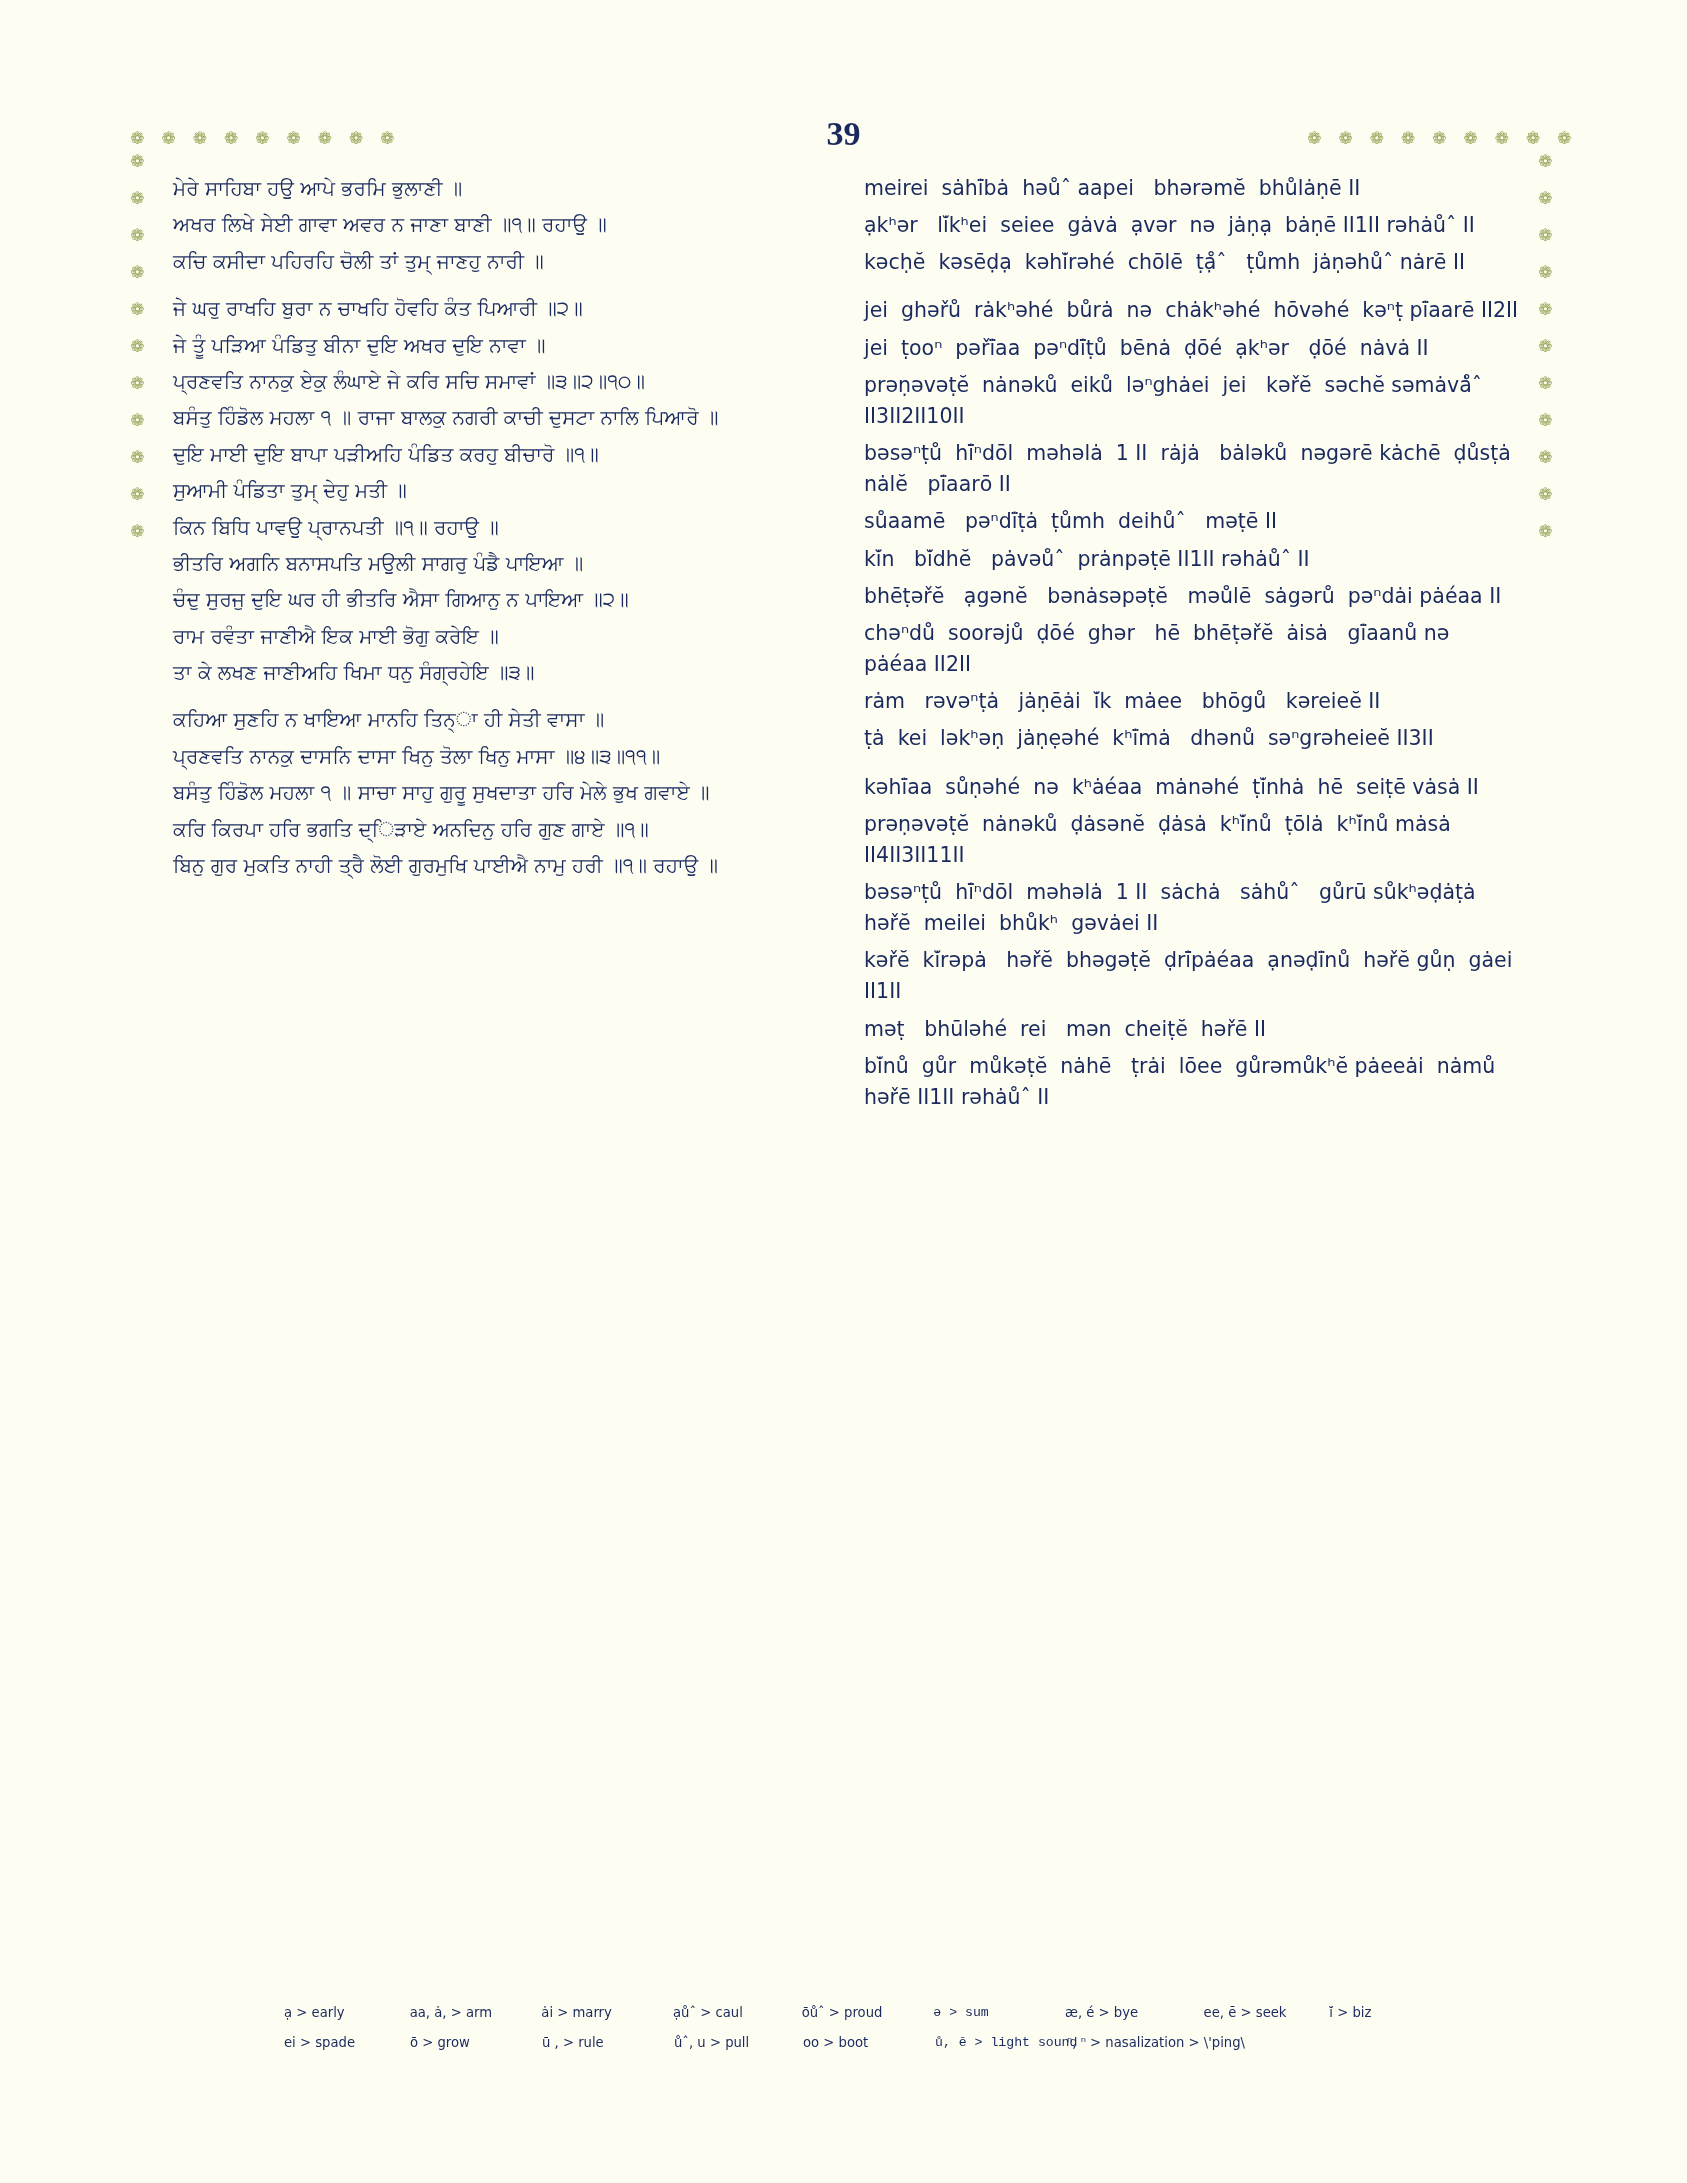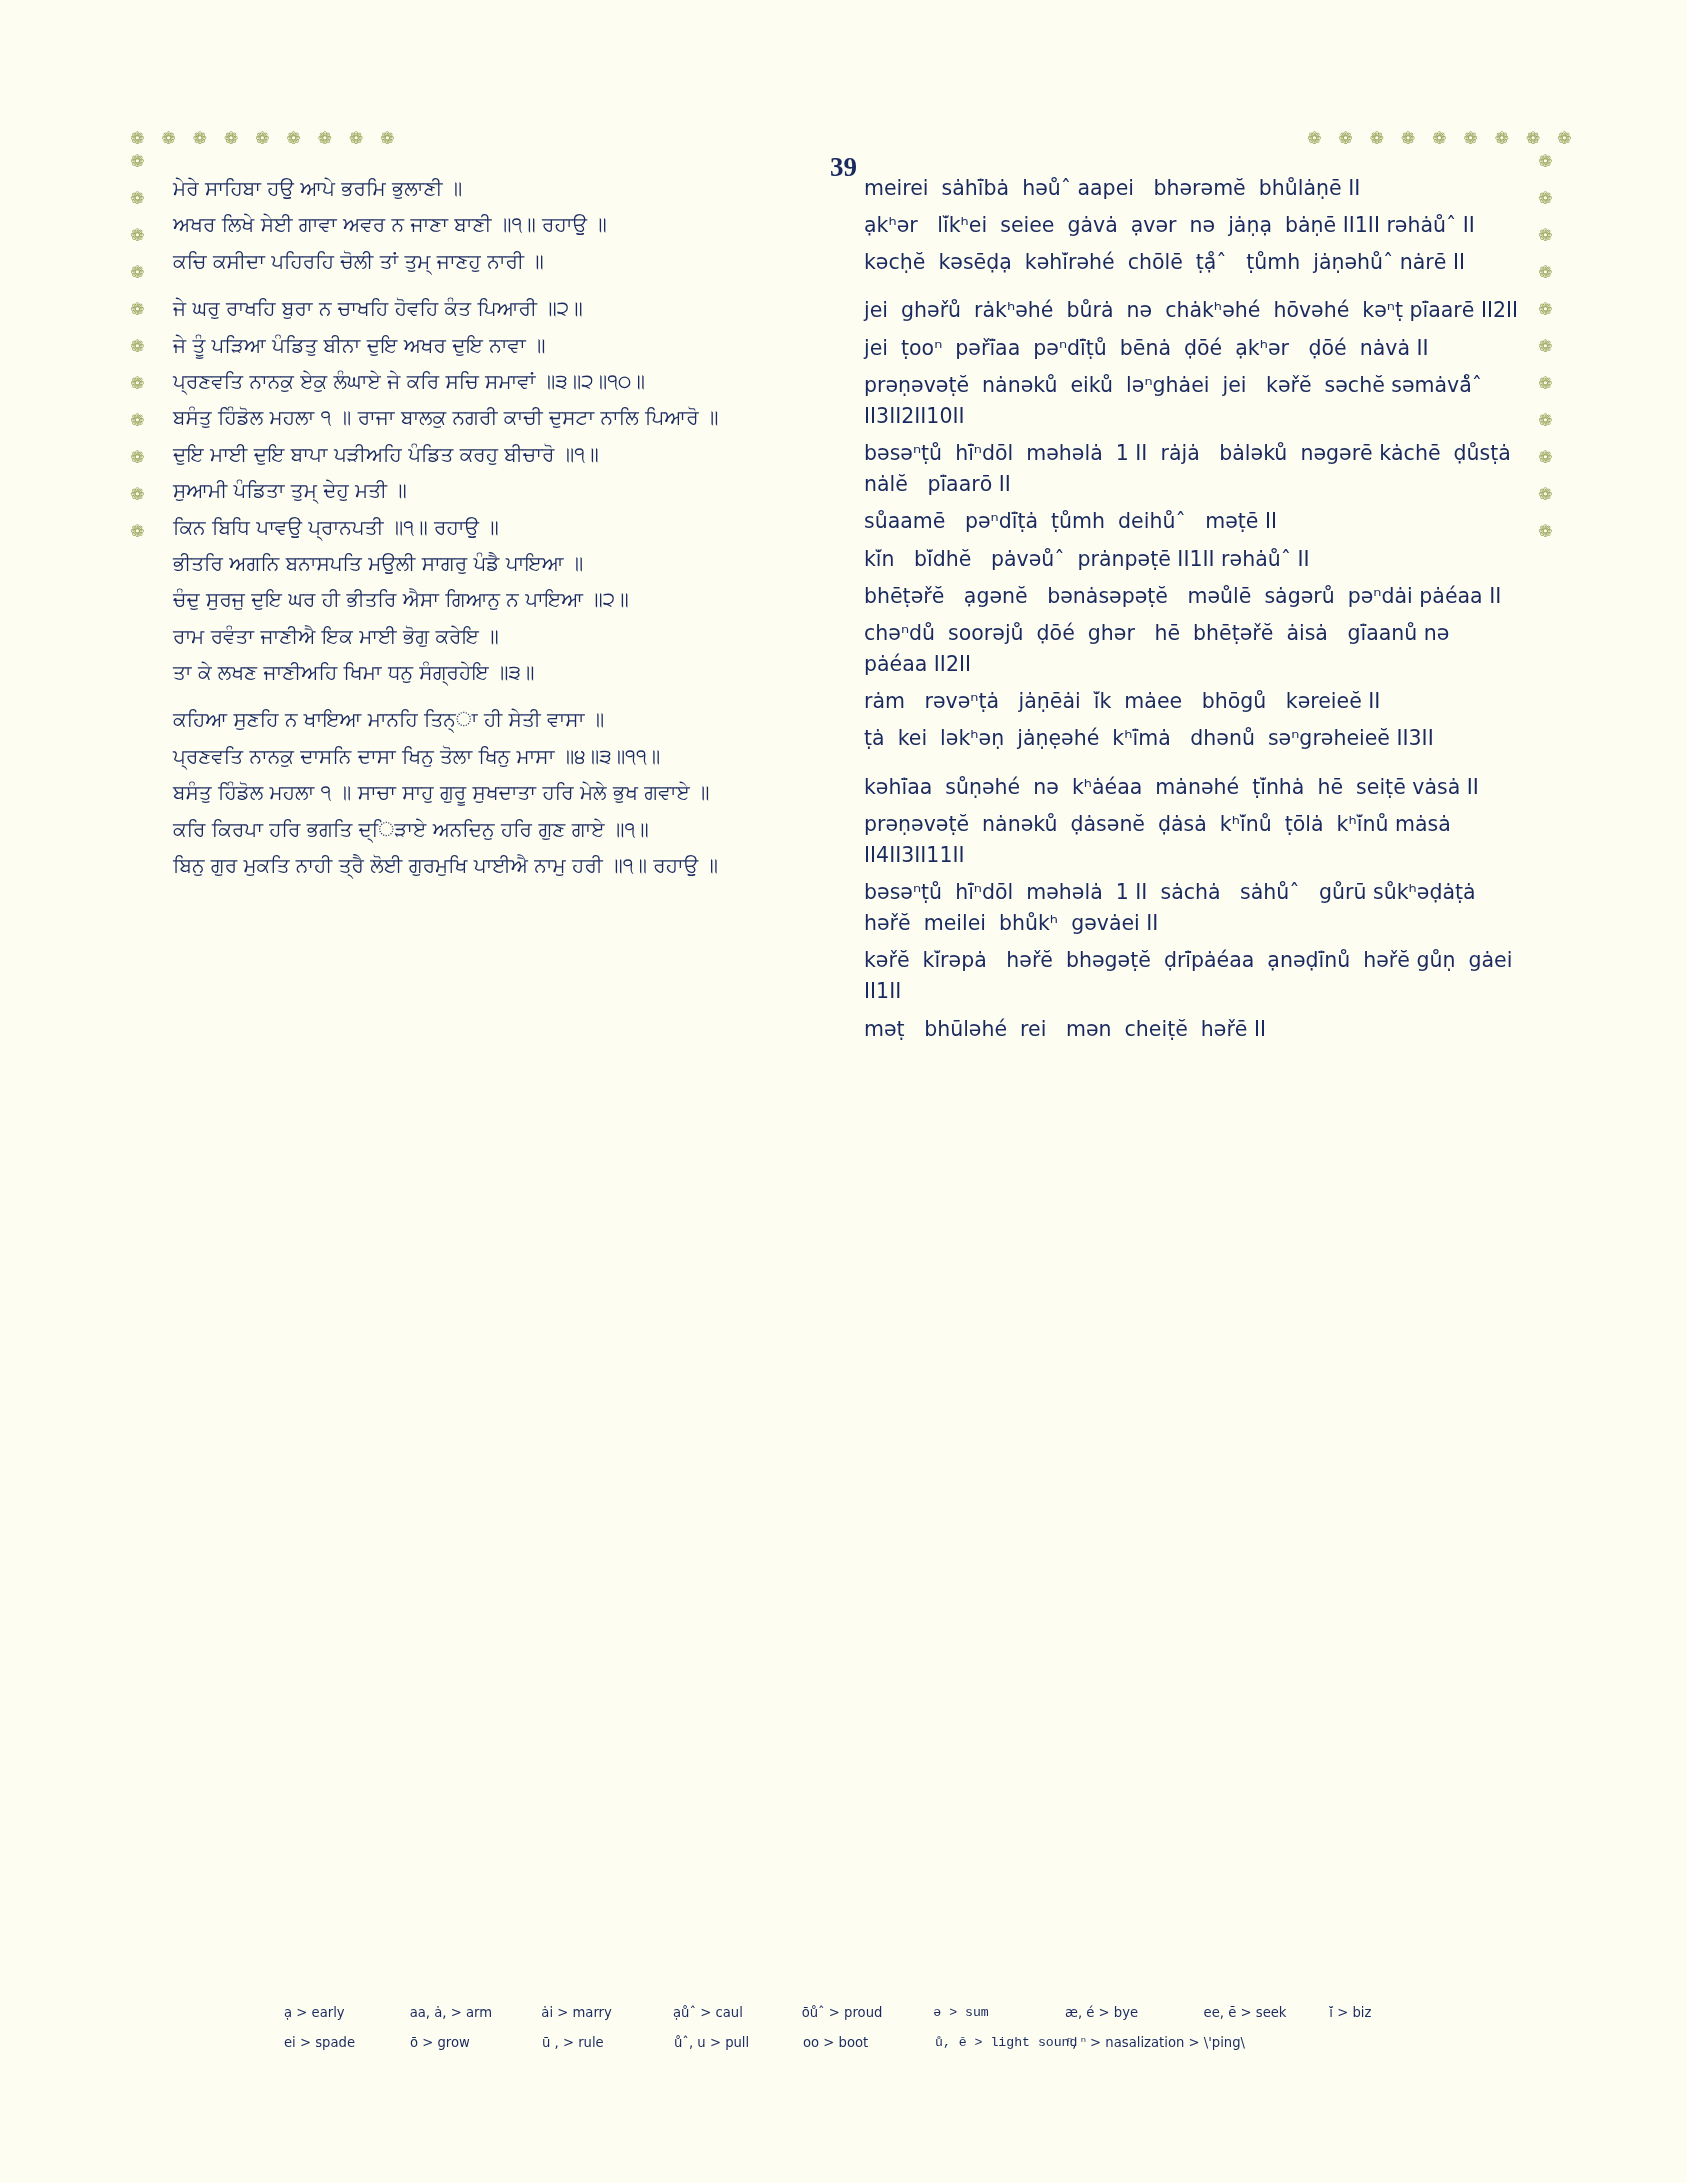--- a/index.html
+++ b/index.html
@@ -47,25 +47,24 @@
   .left-col { left: 130px; }
   .right-col { left: 1538px; }
 
   
   .page-number {
     position: absolute;
     top: 115px;
     left: 0;
     width: 1687px;
     text-align: center;
-    font-size: 27px;
+    font-size: 34px;
     font-weight: bold;
     color: #1a2a5e;
     font-family: "Liberation Serif", serif;
-    margin-top: 37px;
   }
 
   
   .content {
     position: absolute;
     top: 173px;
     left: 173px;
     width: 1350px;
     display: flex;
     gap: 33px;
@@ -210,20 +209,21 @@
         <p class="line">ki̇̆n   bi̇̆dhĕ   pȧvəůˆ  prȧnpəṭē II1II rəhȧůˆ II</p>
         <p class="line">bhēṭəřĕ   ạgənĕ   bənȧsəpəṭĕ   məůlē  sȧgərů  pəⁿdȧi pȧéaa II</p>
         <p class="line">chəⁿdů  soorəjů  ḍōé  ghər   hē  bhēṭəřĕ  ȧisȧ   gi̇̈aanů nə  pȧéaa II2II</p>
         <p class="line">rȧm   rəvəⁿṭȧ   jȧṇēȧi  i̇̆k  mȧee   bhōgů   kəreieĕ II</p>
         <p class="line">ṭȧ  kei  ləkʰəṇ  jȧṇẹəhé  kʰi̇̈mȧ   dhənů  səⁿgrəheieĕ II3II</p>
         <p class="line gap">kəhi̇̈aa  sůṇəhé  nə  kʰȧéaa  mȧnəhé  ṭi̇̆nhȧ  hē  seiṭē vȧsȧ II</p>
         <p class="line">prəṇəvəṭĕ  nȧnəků  ḍȧsənĕ  ḍȧsȧ  kʰi̇̆nů  ṭōlȧ  kʰi̇̆nů mȧsȧ II4II3II11II</p>
         <p class="line">bəsəⁿṭů  hi̇̈ⁿdōl  məhəlȧ  1 II  sȧchȧ   sȧhůˆ   gůrū sůkʰəḍȧṭȧ  həřĕ  meilei  bhůkʰ  gəvȧei II</p>
         <p class="line">kəřĕ  ki̇̆rəpȧ   həřĕ  bhəgəṭĕ  ḍri̇̈pȧéaa  ạnəḍi̇̈nů  həřĕ gůṇ  gȧei II1II</p>
         <p class="line">məṭ   bhūləhé  rei   mən  cheiṭĕ  həřē II</p>
+        <p class="line">bi̇̆nů  gůr  můkəṭĕ  nȧhē   ṭrȧi  lōee  gůrəmůkʰĕ pȧeeȧi  nȧmů  həřē II1II rəhȧůˆ II</p>
       </div>
   </div>
 
   <div class="footer">
     <div class="footer-row">
         <div class="footer-cell">ạ &gt; early</div>
         <div class="footer-cell">aa, ȧ, &gt; arm</div>
         <div class="footer-cell">ȧi &gt; marry</div>
         <div class="footer-cell">ạůˆ &gt; caul</div>
         <div class="footer-cell">ōůˆ &gt; proud</div>

